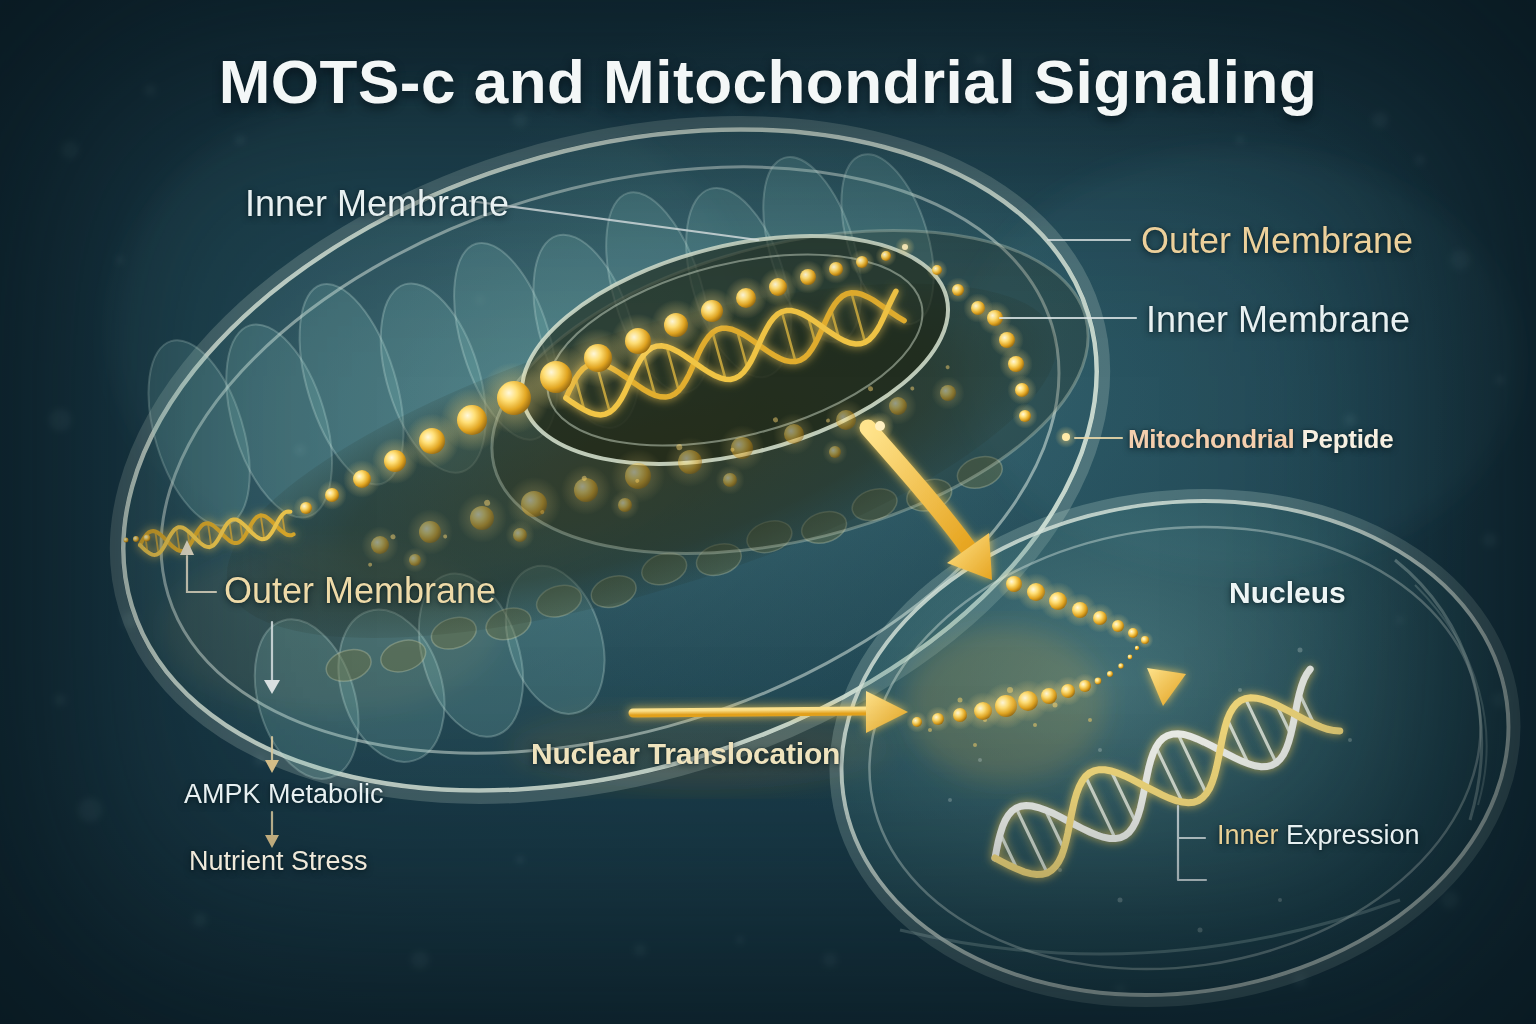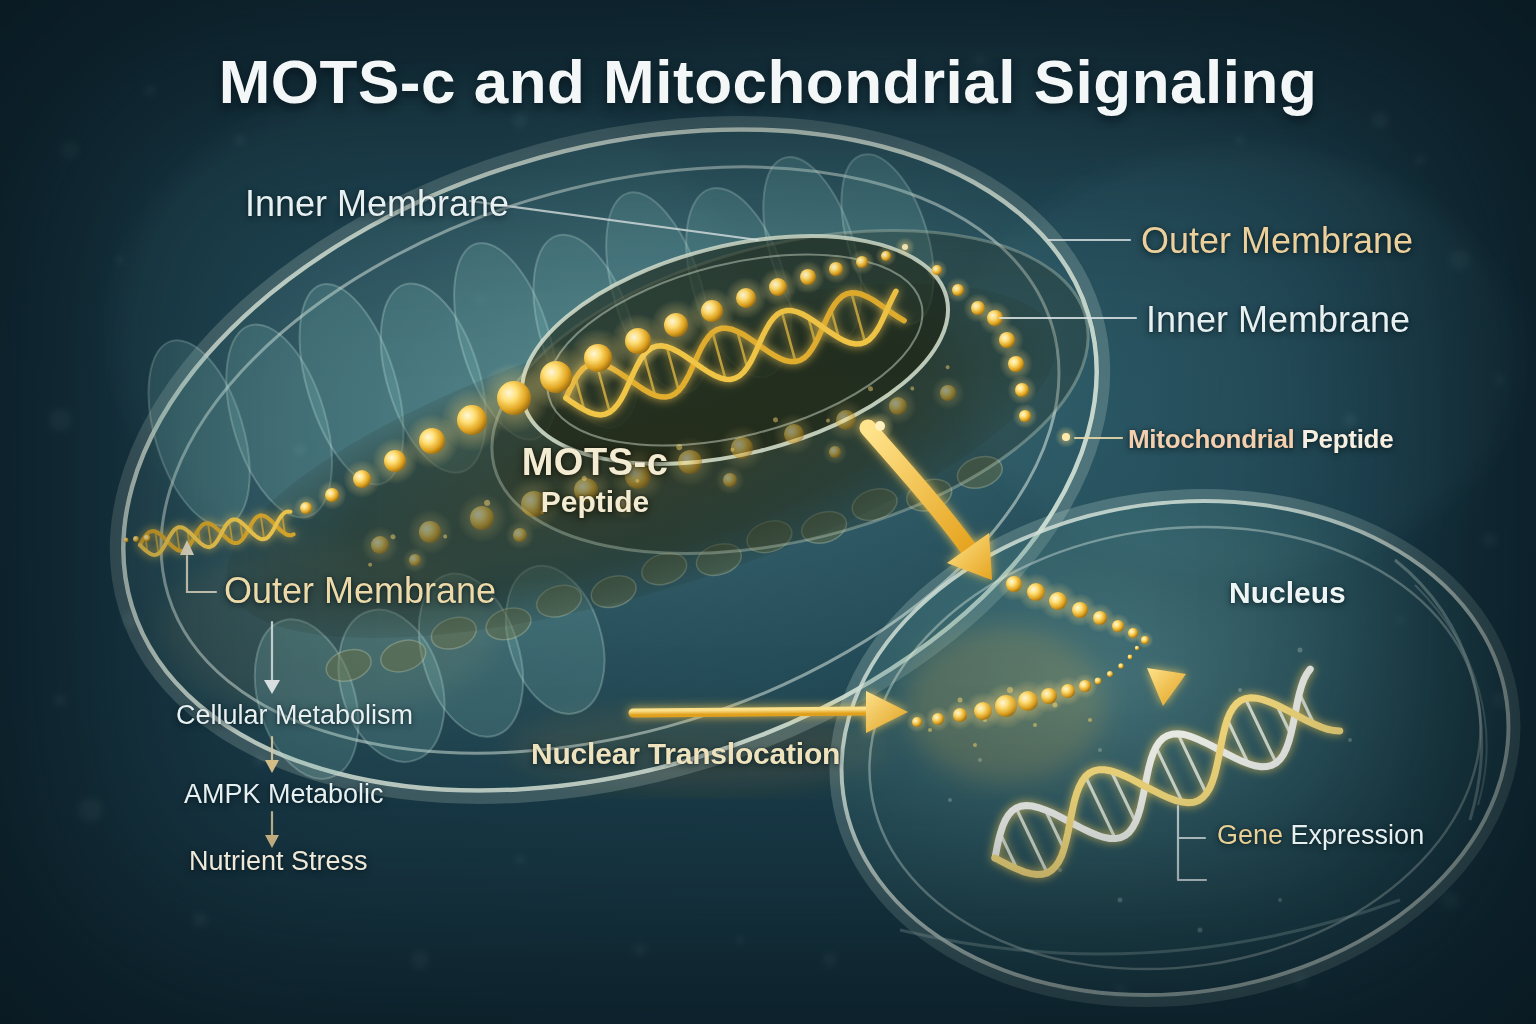--- a/index.html
+++ b/index.html
@@ -453,32 +453,27 @@
 
 <div class="label fs30" style="left:245px;top:183px">Inner Membrane</div>
 <div class="label fs30 gold" style="left:1141px;top:220px">Outer Membrane</div>
 <div class="label fs30" style="left:1146px;top:299px">Inner Membrane</div>
 
 <div class="label stress" style="left:1128px;top:424px">
   <span class="w1">Mitochondrial</span>
   <span class="w2">Peptide</span>
 </div>
 
-<div class="mots">
-  <div class="l1">MOTS-c</div>
-  <div class="l2">Peptide</div>
-</div>
 
 <div class="label fs30 gold" style="left:224px;top:570px;color:#eedaa8">Outer Membrane</div>
 
-<div class="label fs27" style="left:176px;top:700px">Cellular Metabolism</div>
 <div class="label fs27" style="left:184px;top:779px">AMPK Metabolic</div>
 <div class="label fs27" style="left:189px;top:846px;color:#efe9da">Nutrient Stress</div>
 
 <div class="label nt" style="left:531px;top:737px">Nuclear Translocation</div>
 <div class="label nuc" style="left:1229px;top:576px">Nucleus</div>
 
 <div class="label fs27 gene" style="left:1217px;top:820px">
-  <span class="w1">Gene</span>
+  <span class="w1">Inner</span>
   <span class="w2">Expression</span>
 </div>
 
 </div>
 
 </body></html>

